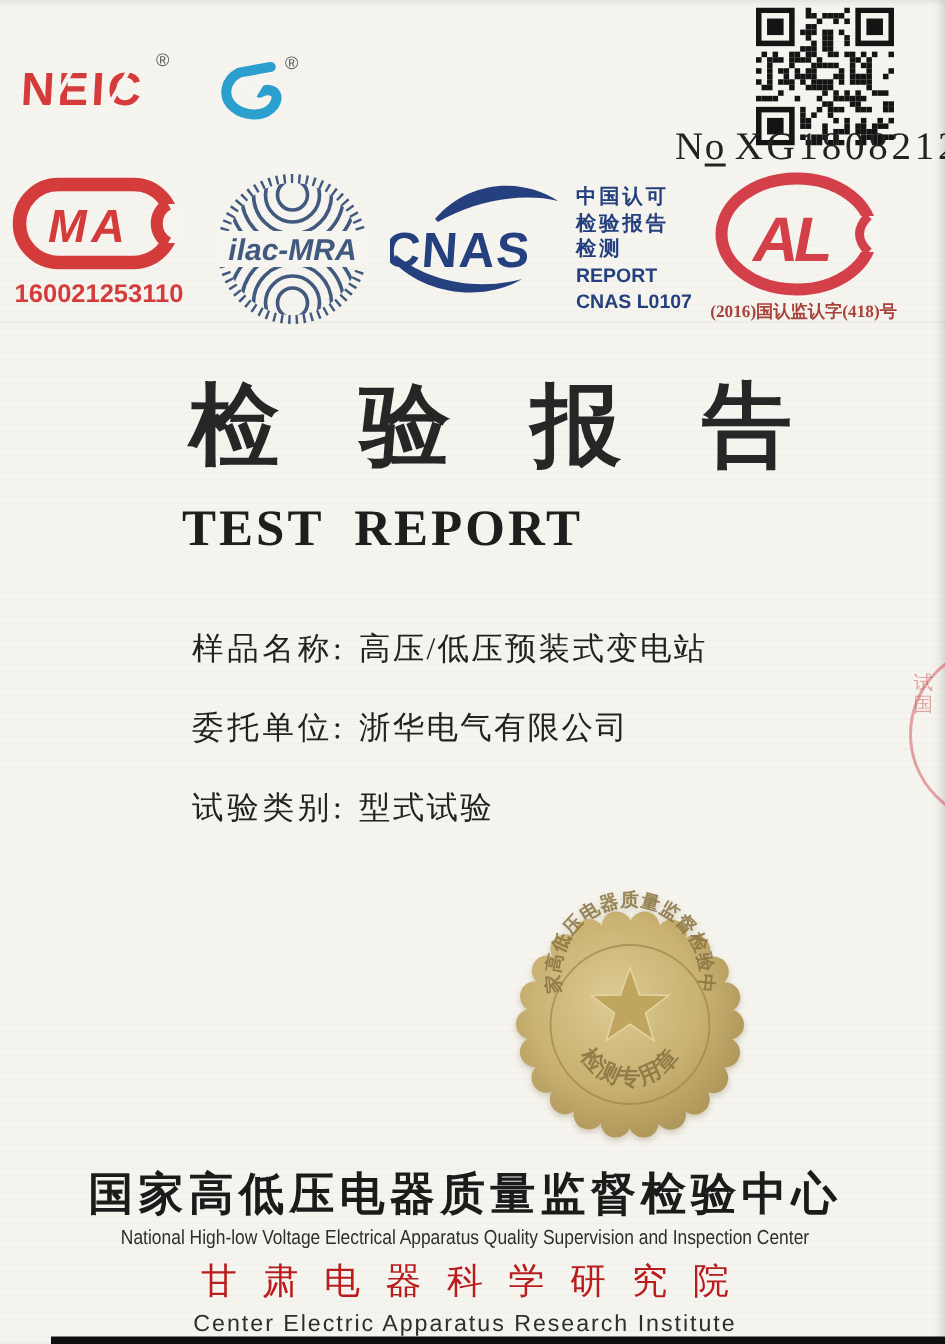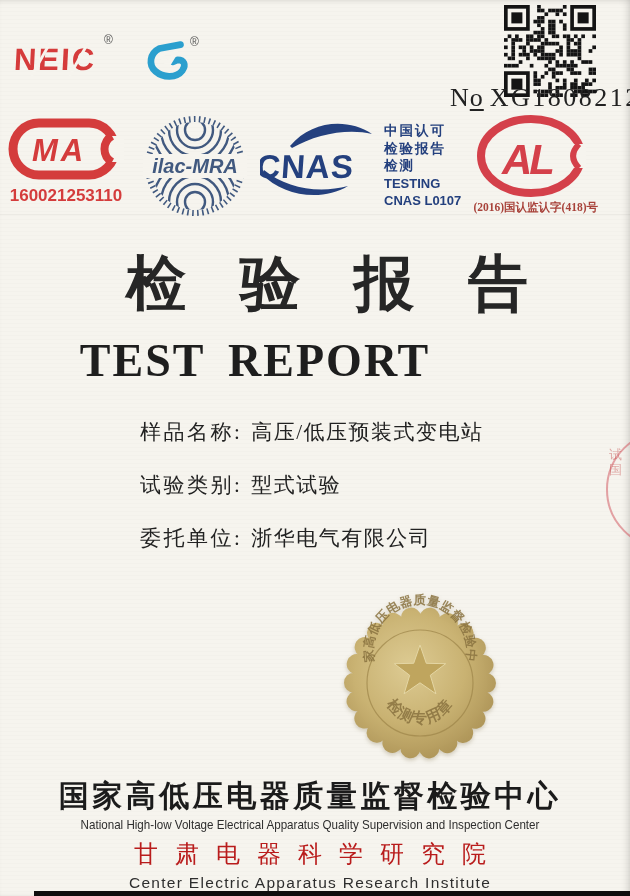--- a/index.html
+++ b/index.html
@@ -36,24 +36,24 @@
         font-family:"Liberation Sans",sans-serif;font-weight:bold;}
   .accr .zh{font-size:13.5px;letter-spacing:2px;line-height:17.5px;}
   .accr .en{font-size:13px;line-height:17px;letter-spacing:0;}
   .cal-cert{left:466px;top:200px;width:132px;text-align:right;color:#a8423a;
             font-weight:bold;font-size:11.5px;white-space:nowrap;}
 
   
   .title-zh{left:0;top:244px;width:630px;text-align:center;font-weight:bold;
             font-size:60px;letter-spacing:54px;padding-left:78px;box-sizing:border-box;color:#262626;}
   .title-en{left:0;top:334px;width:510px;text-align:center;font-weight:bold;
-            font-size:46px;letter-spacing:2px;word-spacing:10px;color:#1e1e1e;}
-
-  
-  .fields{left:128px;top:418px;width:420px;margin-left:12px;}
+            font-size:34px;letter-spacing:2px;word-spacing:10px;color:#1e1e1e;}
+
+  
+  .fields{left:128px;top:418px;width:420px;}
   .field-row{height:27px;margin-bottom:26px;white-space:nowrap;font-size:21px;}
   .field-label{display:inline-block;width:106px;letter-spacing:2.5px;color:#222;}
   .field-value{letter-spacing:1.5px;color:#222;}
 
   
   .seal{left:325px;top:588px;filter:drop-shadow(0 2px 2px rgba(90,70,20,0.25));}
   .edge-stamp{left:606px;top:430px;width:115px;height:115px;border-radius:50%;
               border:2.5px solid rgba(207,77,87,0.5);}
   .edge-chars{left:609px;top:447px;color:rgba(190,60,60,0.42);font-size:13px;line-height:15px;width:14px;}
 
@@ -336,47 +336,47 @@
 <svg class="abs" style="left:260px;top:116px;" width="114" height="90" viewBox="0 0 114 90">
   <path d="M 30 30 C 52 4 88 2 112 18 C 88 12 56 18 32 32 Z" fill="#24407e"></path>
   <path d="M 2 58 C 22 80 62 86 88 70 C 58 78 26 72 4 54 Z" fill="#24407e"></path>
   <text x="0" y="62" font-family="Liberation Sans,sans-serif" font-weight="900" font-size="33" letter-spacing="1" fill="#24407e" transform="skewX(-4)">CNAS</text>
 </svg>
 
 <div class="abs accr">
   <div class="zh">中国认可</div>
   <div class="zh">检验报告</div>
   <div class="zh">检测</div>
-  <div class="en">TESTING</div>
+  <div class="en">REPORT</div>
   <div class="en">CNAS L0107</div>
 </div>
 
 <svg class="abs" style="left:476px;top:114px;" width="110" height="86" viewBox="0 0 110 86">
   <ellipse cx="55" cy="42" rx="50" ry="37" fill="none" stroke="#d4404a" stroke-width="8"></ellipse>
   <rect x="97" y="30" width="13" height="24" fill="#f6f4ee"></rect>
   <path d="M 103 30 Q 91 42 103 54" fill="none" stroke="#d4404a" stroke-width="6"></path>
   <text x="26" y="60" font-family="Liberation Sans,sans-serif" font-weight="900" font-size="42" font-style="italic" letter-spacing="-3" fill="#d4404a">AL</text>
 </svg>
 <div class="abs cal-cert">(2016)国认监认字(418)号</div>
 
 <div class="abs title-zh">检验报告</div>
 <div class="abs title-en">TEST REPORT</div>
 
 <div class="abs fields">
   <div class="field-row">
     <span class="field-label">样品名称:</span>
     <span class="field-value">高压/低压预装式变电站</span>
   </div>
   <div class="field-row">
+    <span class="field-label">委托单位:</span>
+    <span class="field-value">浙华电气有限公司</span>
+  </div>
+  <div class="field-row">
     <span class="field-label">试验类别:</span>
     <span class="field-value">型式试验</span>
-  </div>
-  <div class="field-row">
-    <span class="field-label">委托单位:</span>
-    <span class="field-value">浙华电气有限公司</span>
   </div>
 </div>
 
 <svg class="abs seal" width="190" height="190" viewBox="0 0 190 190">
   <defs>
     <radialGradient id="goldGrad" cx="42%" cy="38%" r="70%">
       <stop offset="0%" stop-color="#ddcb93"></stop>
       <stop offset="60%" stop-color="#c9b272"></stop>
       <stop offset="100%" stop-color="#b0975a"></stop>
     </radialGradient>

